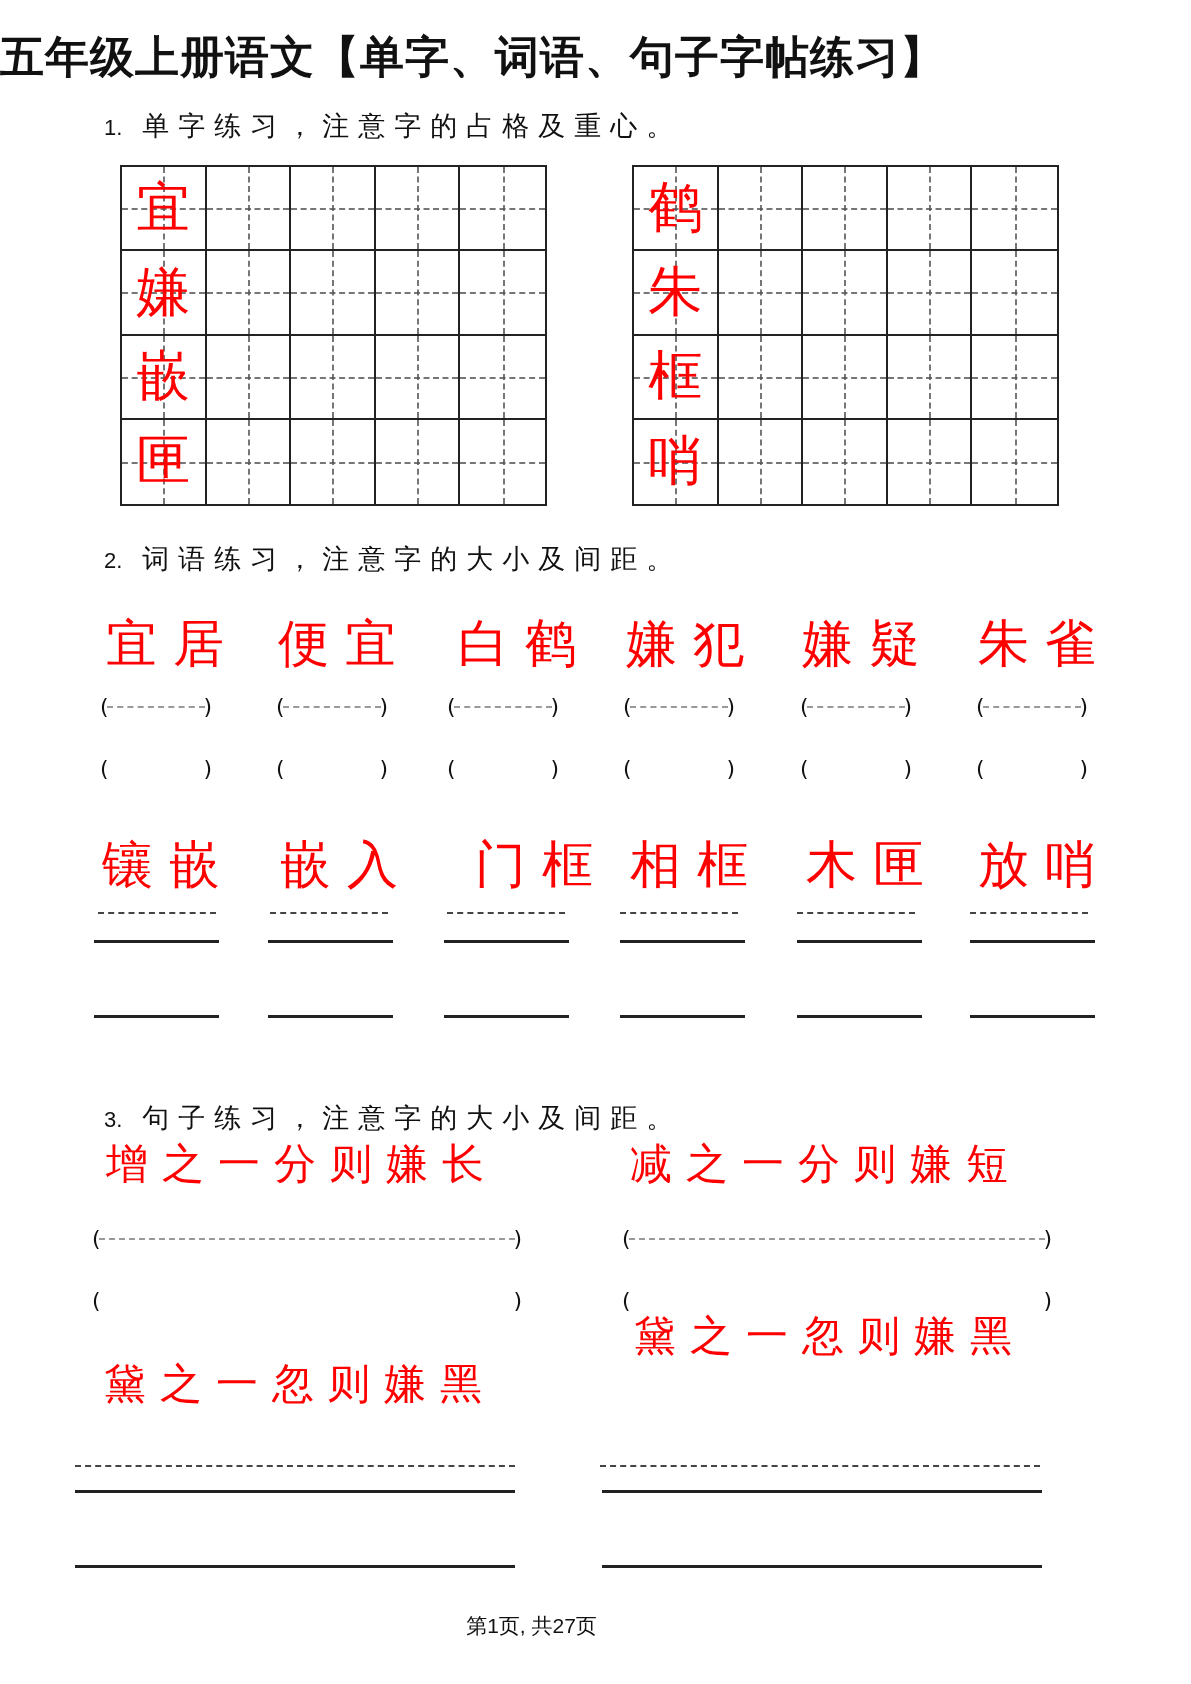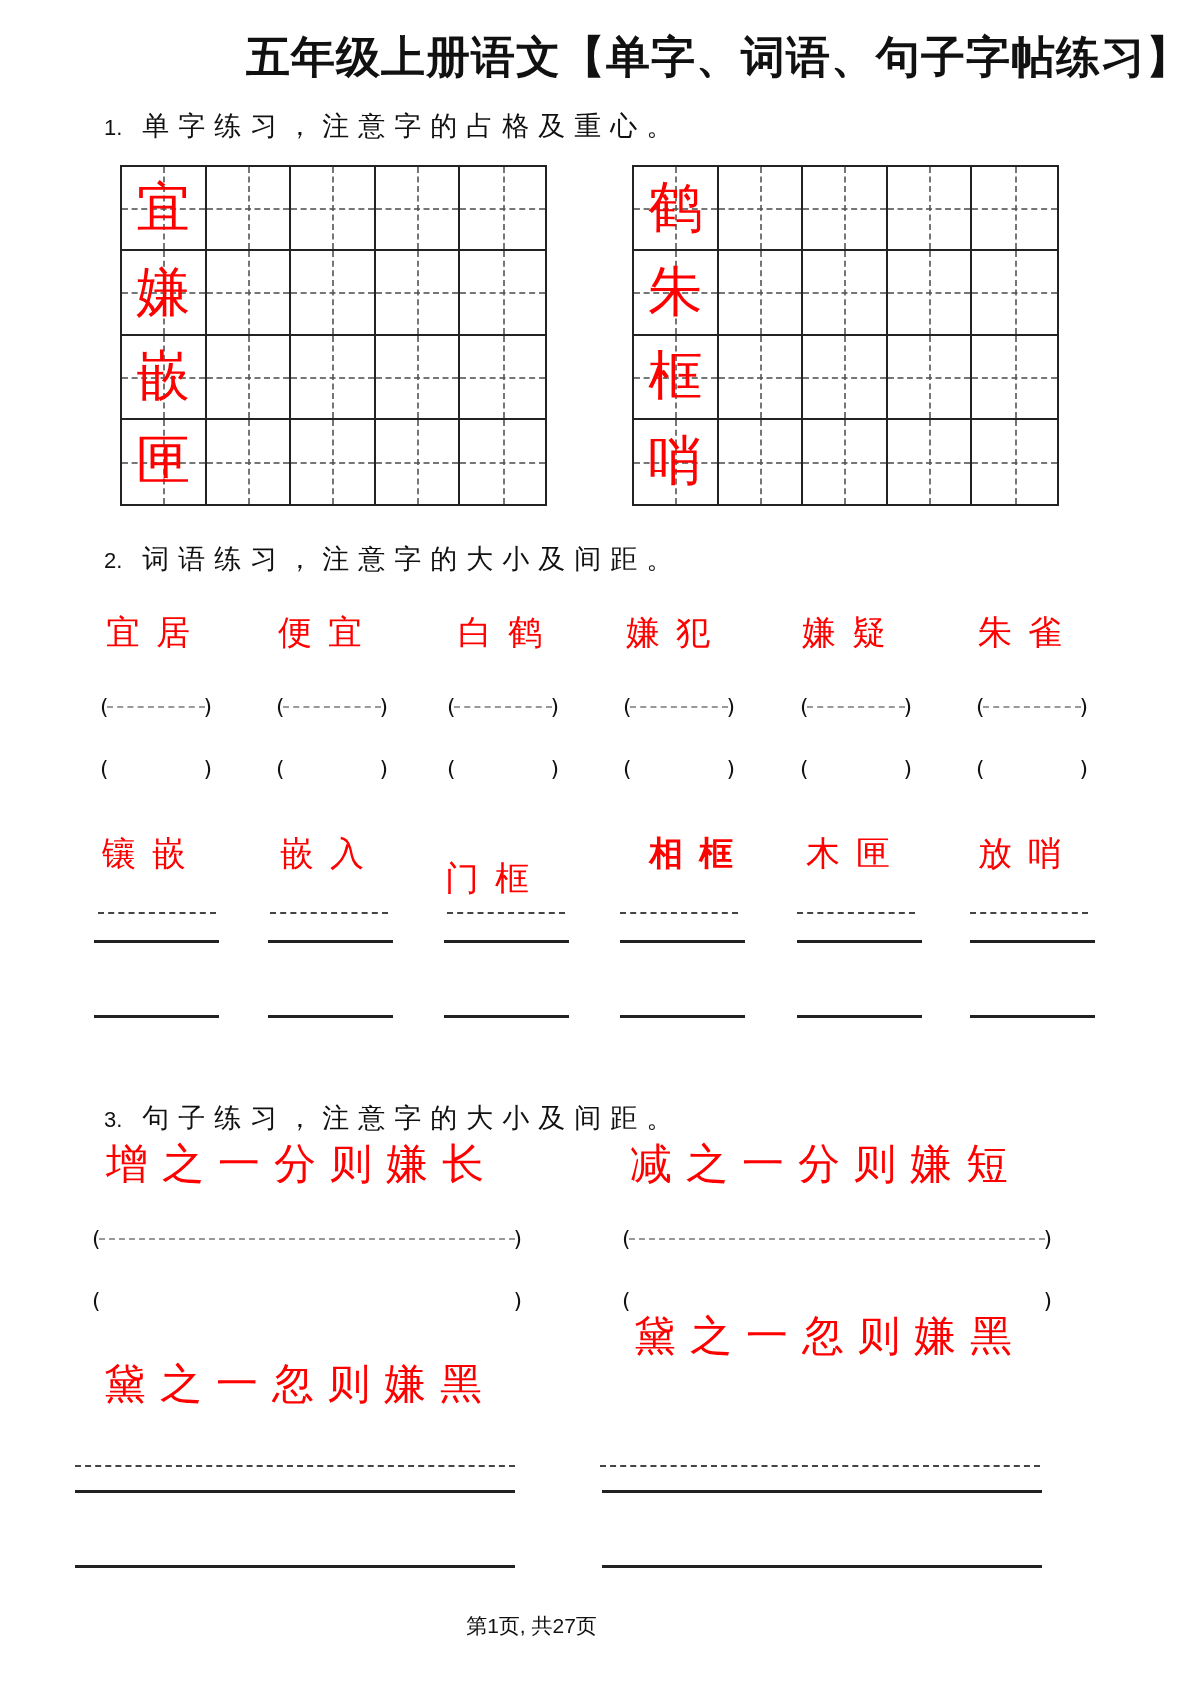--- a/index.html
+++ b/index.html
@@ -1,34 +1,34 @@
 <!DOCTYPE html>
 <html><head>
 <meta charset="utf-8">
 <style>
   html, body { margin:0; padding:0; background:#ffffff; }
   body { width:1191px; height:1684px; position:relative; overflow:hidden;
          font-family:"DejaVu Sans","Liberation Sans",sans-serif; color:#111; }
   .abs { position:absolute; }
-  .title { left:0; width:1191px; top:28px; text-align:right; font-size:44px; font-weight:bold; letter-spacing:1px; white-space:nowrap; color:#111; }
+  .title { left:0; width:1191px; top:28px; text-align:left; font-size:44px; font-weight:bold; letter-spacing:1px; white-space:nowrap; color:#111; }
   .sec { font-size:27px; letter-spacing:9px; white-space:nowrap; font-family:"DejaVu Serif","Liberation Serif",serif; }
   .sec .num { font-family:"Liberation Sans",sans-serif; font-size:22px; letter-spacing:0; margin-right:20px; }
   .red { color:#ff0000; font-family:"DejaVu Serif","Liberation Serif",serif; }
   
   .grid { top:165px; width:427px; height:341px; border:2px solid #222; box-sizing:border-box;
           display:grid; grid-template-columns:repeat(5,1fr); grid-template-rows:repeat(4,1fr); }
   .cell { position:relative; border-right:2px solid #222; border-bottom:2px solid #222; box-sizing:border-box; }
   .cell.lc { border-right:none; }
   .cell.lr { border-bottom:none; }
   .cell::before { content:""; position:absolute; left:50%; top:0; bottom:0; border-left:2px dashed #555; opacity:.8; }
   .cell::after { content:""; position:absolute; top:50%; left:0; right:0; border-top:2px dashed #555; opacity:.8; }
   .cell .ch { position:absolute; left:0; right:0; top:0; bottom:0; display:flex; align-items:center; justify-content:center;
               font-size:54px; color:#ff0000; z-index:2; font-family:"DejaVu Serif","Liberation Serif",serif; }
   
-  .word { font-size:34px; letter-spacing:16px; white-space:nowrap; }
+  .word { font-size:51px; letter-spacing:16px; white-space:nowrap; }
   .paren { width:112px; height:30px; font-size:22px; display:flex; justify-content:space-between; align-items:center; }
   .paren .dash { position:absolute; left:7px; right:7px; top:50%; border-top:2px dashed #999; }
   .ul-dash { height:0; border-top:2px dashed #444; }
   .ul-solid { height:0; border-top:3px solid #222; }
   .sentence { font-size:42px; letter-spacing:14px; white-space:nowrap; }
   .footer { left:0; width:1063px; top:1612px; text-align:center; font-size:21px; color:#111; font-family:"Liberation Sans",sans-serif; }
 </style>
 </head>
 <body>
 
@@ -162,22 +162,22 @@
     <span>(</span>
     <span>)</span>
   </div>
 <div class="abs paren" style="left:976px; top:753px;">
     <span>(</span>
     <span>)</span>
   </div>
 
 <div class="abs word red" style="left:102px; top:831px;">镶嵌</div>
 <div class="abs word red" style="left:280px; top:831px;">嵌入</div>
-<div class="abs word red" style="left:445px; top:831px;margin-top:25px;">门框</div>
-<div class="abs word red" style="left:649px; top:831px;font-weight:bold;">相框</div>
+<div class="abs word red" style="left:475px; top:831px;">门框</div>
+<div class="abs word red" style="left:630px; top:831px;">相框</div>
 <div class="abs word red" style="left:806px; top:831px;">木匣</div>
 <div class="abs word red" style="left:978px; top:831px;">放哨</div>
 
 <div class="abs ul-dash" style="left:98px; width:118px; top:912px;"></div>
 <div class="abs ul-dash" style="left:270px; width:118px; top:912px;"></div>
 <div class="abs ul-dash" style="left:447px; width:118px; top:912px;"></div>
 <div class="abs ul-dash" style="left:620px; width:118px; top:912px;"></div>
 <div class="abs ul-dash" style="left:797px; width:118px; top:912px;"></div>
 <div class="abs ul-dash" style="left:970px; width:118px; top:912px;"></div>
 

